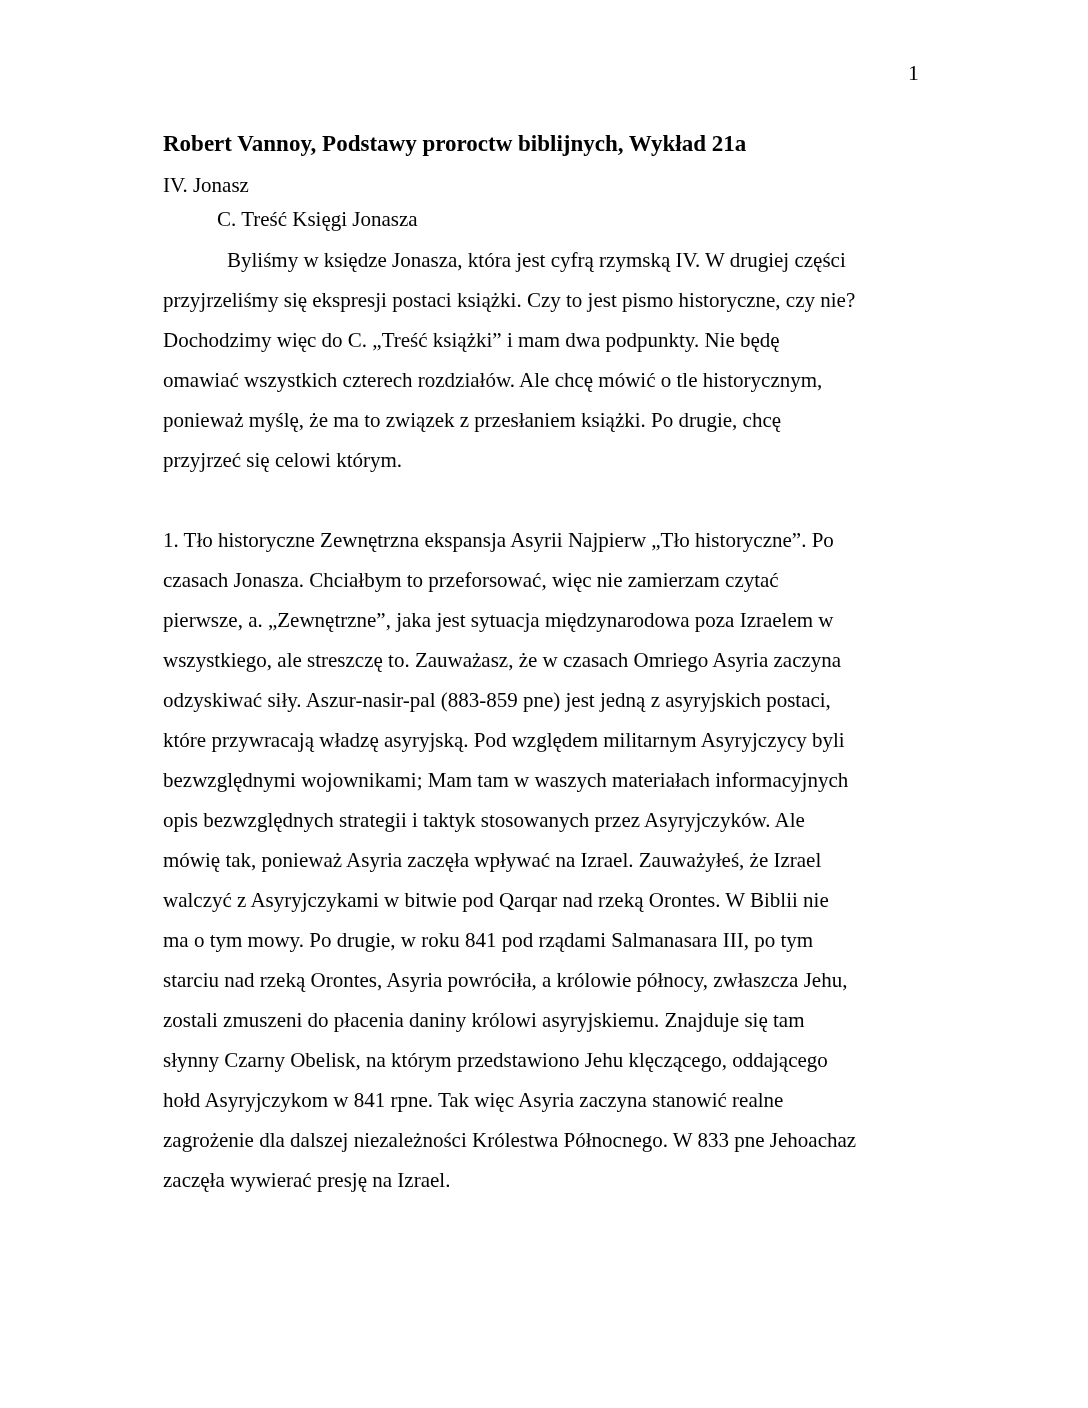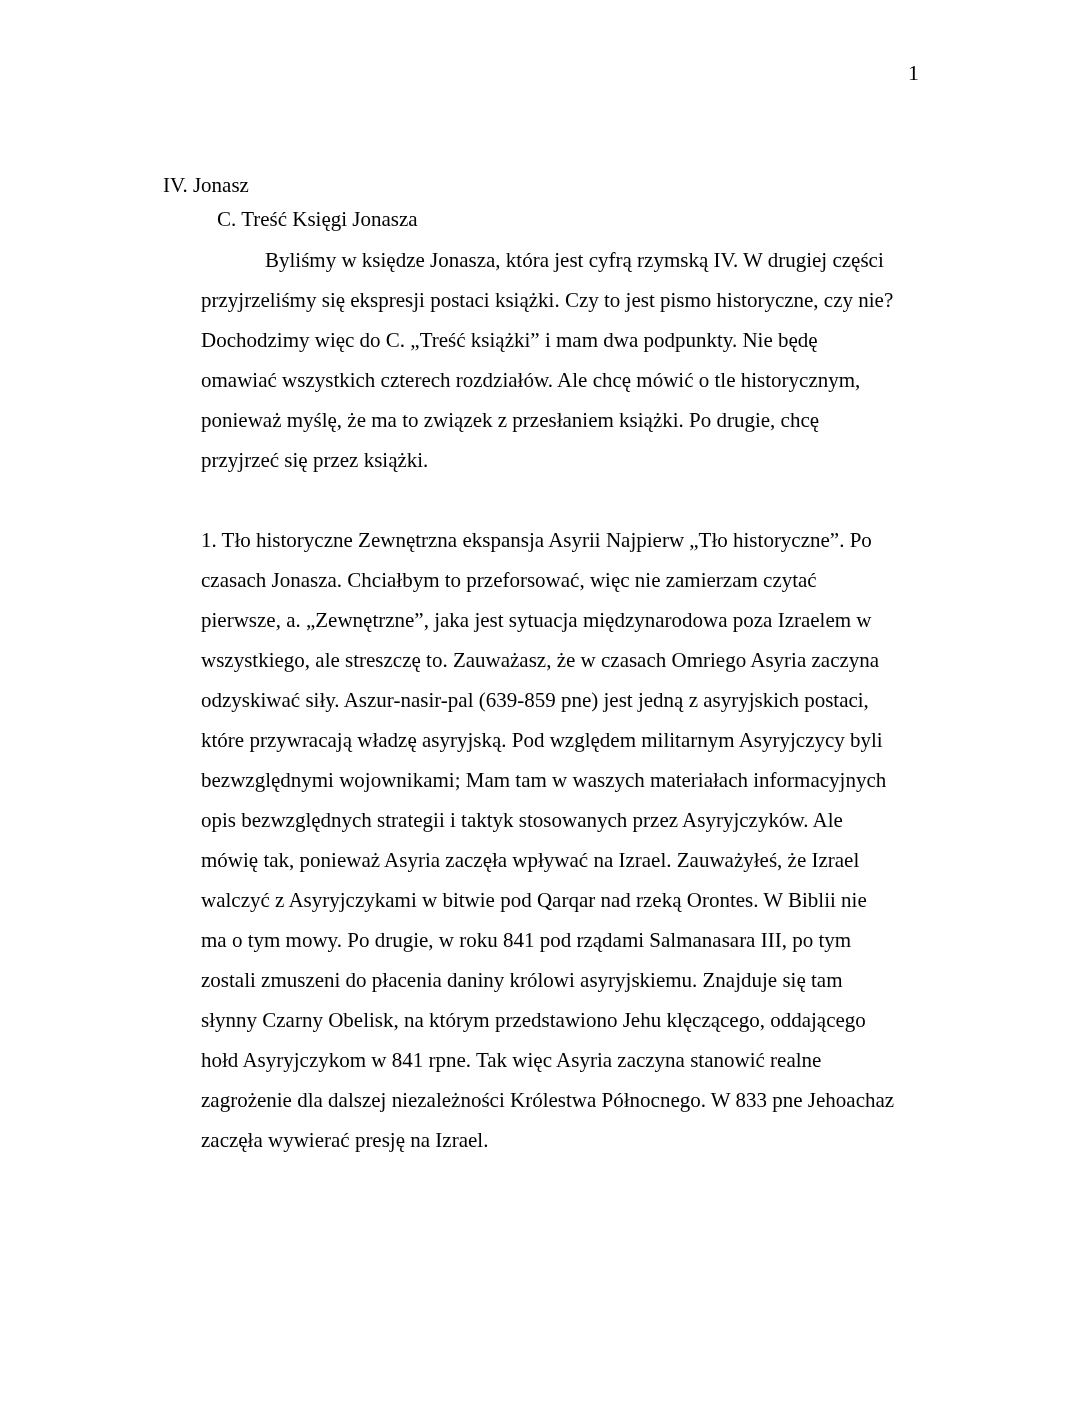--- a/index.html
+++ b/index.html
@@ -49,64 +49,65 @@
     font-size: 21px;
     line-height: 26px;
     white-space: nowrap;
   }
   .paragraph {
     position: absolute;
     left: 163px;
     width: 800px;
     font-size: 21px;
     line-height: 40px;
-    margin-left: 38px;
   }
   .paragraph .line {
     white-space: nowrap;
   }
   .paragraph.indent-first .line:first-child {
     text-indent: 64px;
   }
   #para-intro { top: 240px; }
   #para-history { top: 520px; }
 </style>
 </head>
 <body>
 
 <div class="page">
 
   <div class="page-number">1</div>
 
+  <div class="doc-title">Robert Vannoy, Podstawy proroctw biblijnych, Wykład 21a</div>
 
   <div class="outline-l1">IV. Jonasz</div>
 
   <div class="outline-l2">C. Treść Księgi Jonasza</div>
 
   <div id="para-intro" class="paragraph indent-first">
       <div class="line">Byliśmy w księdze Jonasza, która jest cyfrą rzymską IV. W drugiej części</div>
       <div class="line">przyjrzeliśmy się ekspresji postaci książki. Czy to jest pismo historyczne, czy nie?</div>
       <div class="line">Dochodzimy więc do C. „Treść książki” i mam dwa podpunkty. Nie będę</div>
       <div class="line">omawiać wszystkich czterech rozdziałów. Ale chcę mówić o tle historycznym,</div>
       <div class="line">ponieważ myślę, że ma to związek z przesłaniem książki. Po drugie, chcę</div>
-      <div class="line">przyjrzeć się przez książki.</div>
+      <div class="line">przyjrzeć się celowi którym.</div>
     </div>
 
   <div id="para-history" class="paragraph">
       <div class="line">1. Tło historyczne Zewnętrzna ekspansja Asyrii Najpierw „Tło historyczne”. Po</div>
       <div class="line">czasach Jonasza. Chciałbym to przeforsować, więc nie zamierzam czytać</div>
       <div class="line">pierwsze, a. „Zewnętrzne”, jaka jest sytuacja międzynarodowa poza Izraelem w</div>
       <div class="line">wszystkiego, ale streszczę to. Zauważasz, że w czasach Omriego Asyria zaczyna</div>
-      <div class="line">odzyskiwać siły. Aszur-nasir-pal (639-859 pne) jest jedną z asyryjskich postaci,</div>
+      <div class="line">odzyskiwać siły. Aszur-nasir-pal (883-859 pne) jest jedną z asyryjskich postaci,</div>
       <div class="line">które przywracają władzę asyryjską. Pod względem militarnym Asyryjczycy byli</div>
       <div class="line">bezwzględnymi wojownikami; Mam tam w waszych materiałach informacyjnych</div>
       <div class="line">opis bezwzględnych strategii i taktyk stosowanych przez Asyryjczyków. Ale</div>
       <div class="line">mówię tak, ponieważ Asyria zaczęła wpływać na Izrael. Zauważyłeś, że Izrael</div>
       <div class="line">walczyć z Asyryjczykami w bitwie pod Qarqar nad rzeką Orontes. W Biblii nie</div>
       <div class="line">ma o tym mowy. Po drugie, w roku 841 pod rządami Salmanasara III, po tym</div>
+      <div class="line">starciu nad rzeką Orontes, Asyria powróciła, a królowie północy, zwłaszcza Jehu,</div>
       <div class="line">zostali zmuszeni do płacenia daniny królowi asyryjskiemu. Znajduje się tam</div>
       <div class="line">słynny Czarny Obelisk, na którym przedstawiono Jehu klęczącego, oddającego</div>
       <div class="line">hołd Asyryjczykom w 841 rpne. Tak więc Asyria zaczyna stanowić realne</div>
       <div class="line">zagrożenie dla dalszej niezależności Królestwa Północnego. W 833 pne Jehoachaz</div>
       <div class="line">zaczęła wywierać presję na Izrael.</div>
     </div>
 
 </div>
 
 </body></html>

